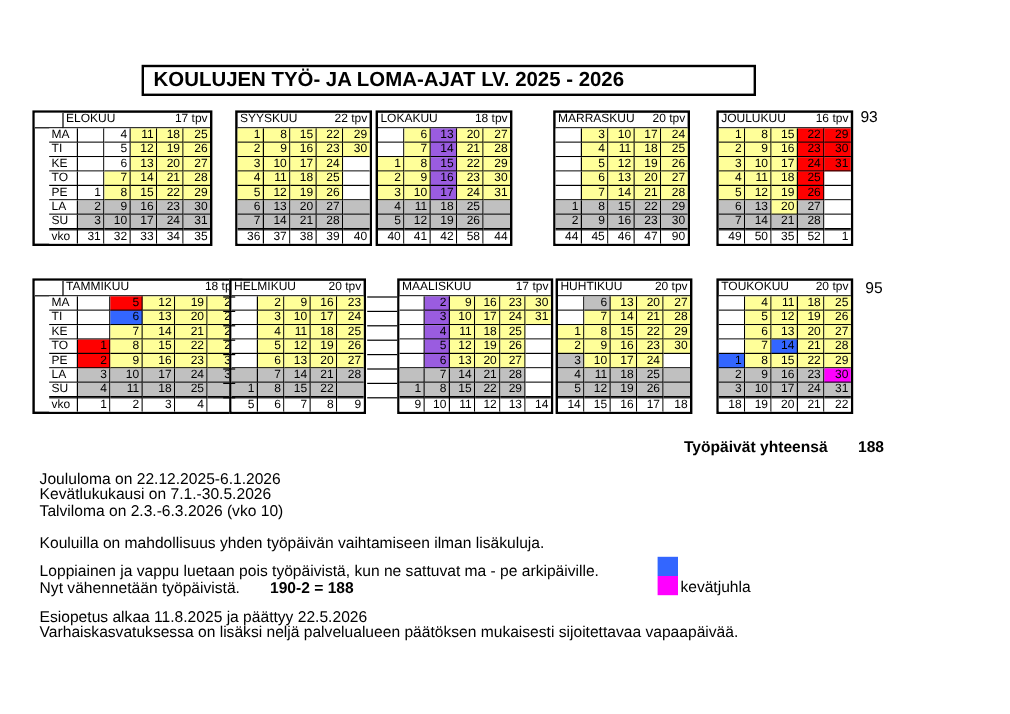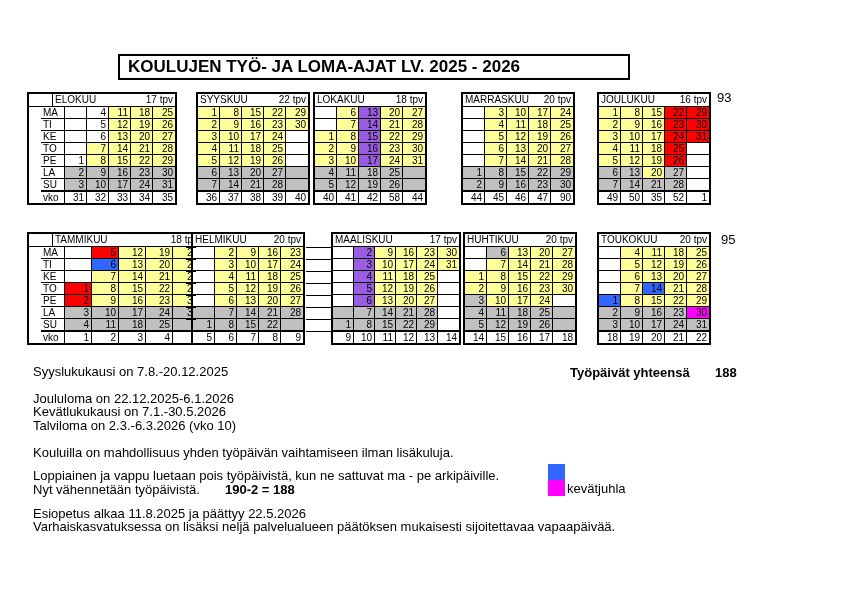--- a/index.html
+++ b/index.html
@@ -27,21 +27,20 @@
 </head>
 <body>
 
 <div id="canvas">
 
   <div id="title-box">KOULUJEN TYÖ- JA LOMA-AJAT LV. 2025 - 2026</div>
 
   <span class="txt" style="left:717px;top:91px;">93</span>
   <span class="txt" style="left:721px;top:233px;">95</span>
 
-  <span class="txt" style="left:33px;top:365px;">Syyslukukausi on 7.8.-20.12.2025</span>
   <span class="txt" style="left:33px;top:392px;">Joululoma on 22.12.2025-6.1.2026</span>
   <span class="txt" style="left:33px;top:405px;">Kevätlukukausi on 7.1.-30.5.2026</span>
   <span class="txt" style="left:33px;top:419px;">Talviloma on 2.3.-6.3.2026 (vko 10)</span>
 
   <span class="txt b" style="left:570px;top:366px;">Työpäivät yhteensä</span>
   <span class="txt b" style="left:715px;top:366px;">188</span>
 
   <span class="txt" style="left:33px;top:446px;">Kouluilla on mahdollisuus yhden työpäivän vaihtamiseen ilman lisäkuluja.</span>
   <span class="txt" style="left:33px;top:469px;">Loppiainen ja vappu luetaan pois työpäivistä, kun ne sattuvat ma - pe arkipäiville.</span>
   <span class="txt" style="left:33px;top:483px;">Nyt vähennetään työpäivistä.</span>

